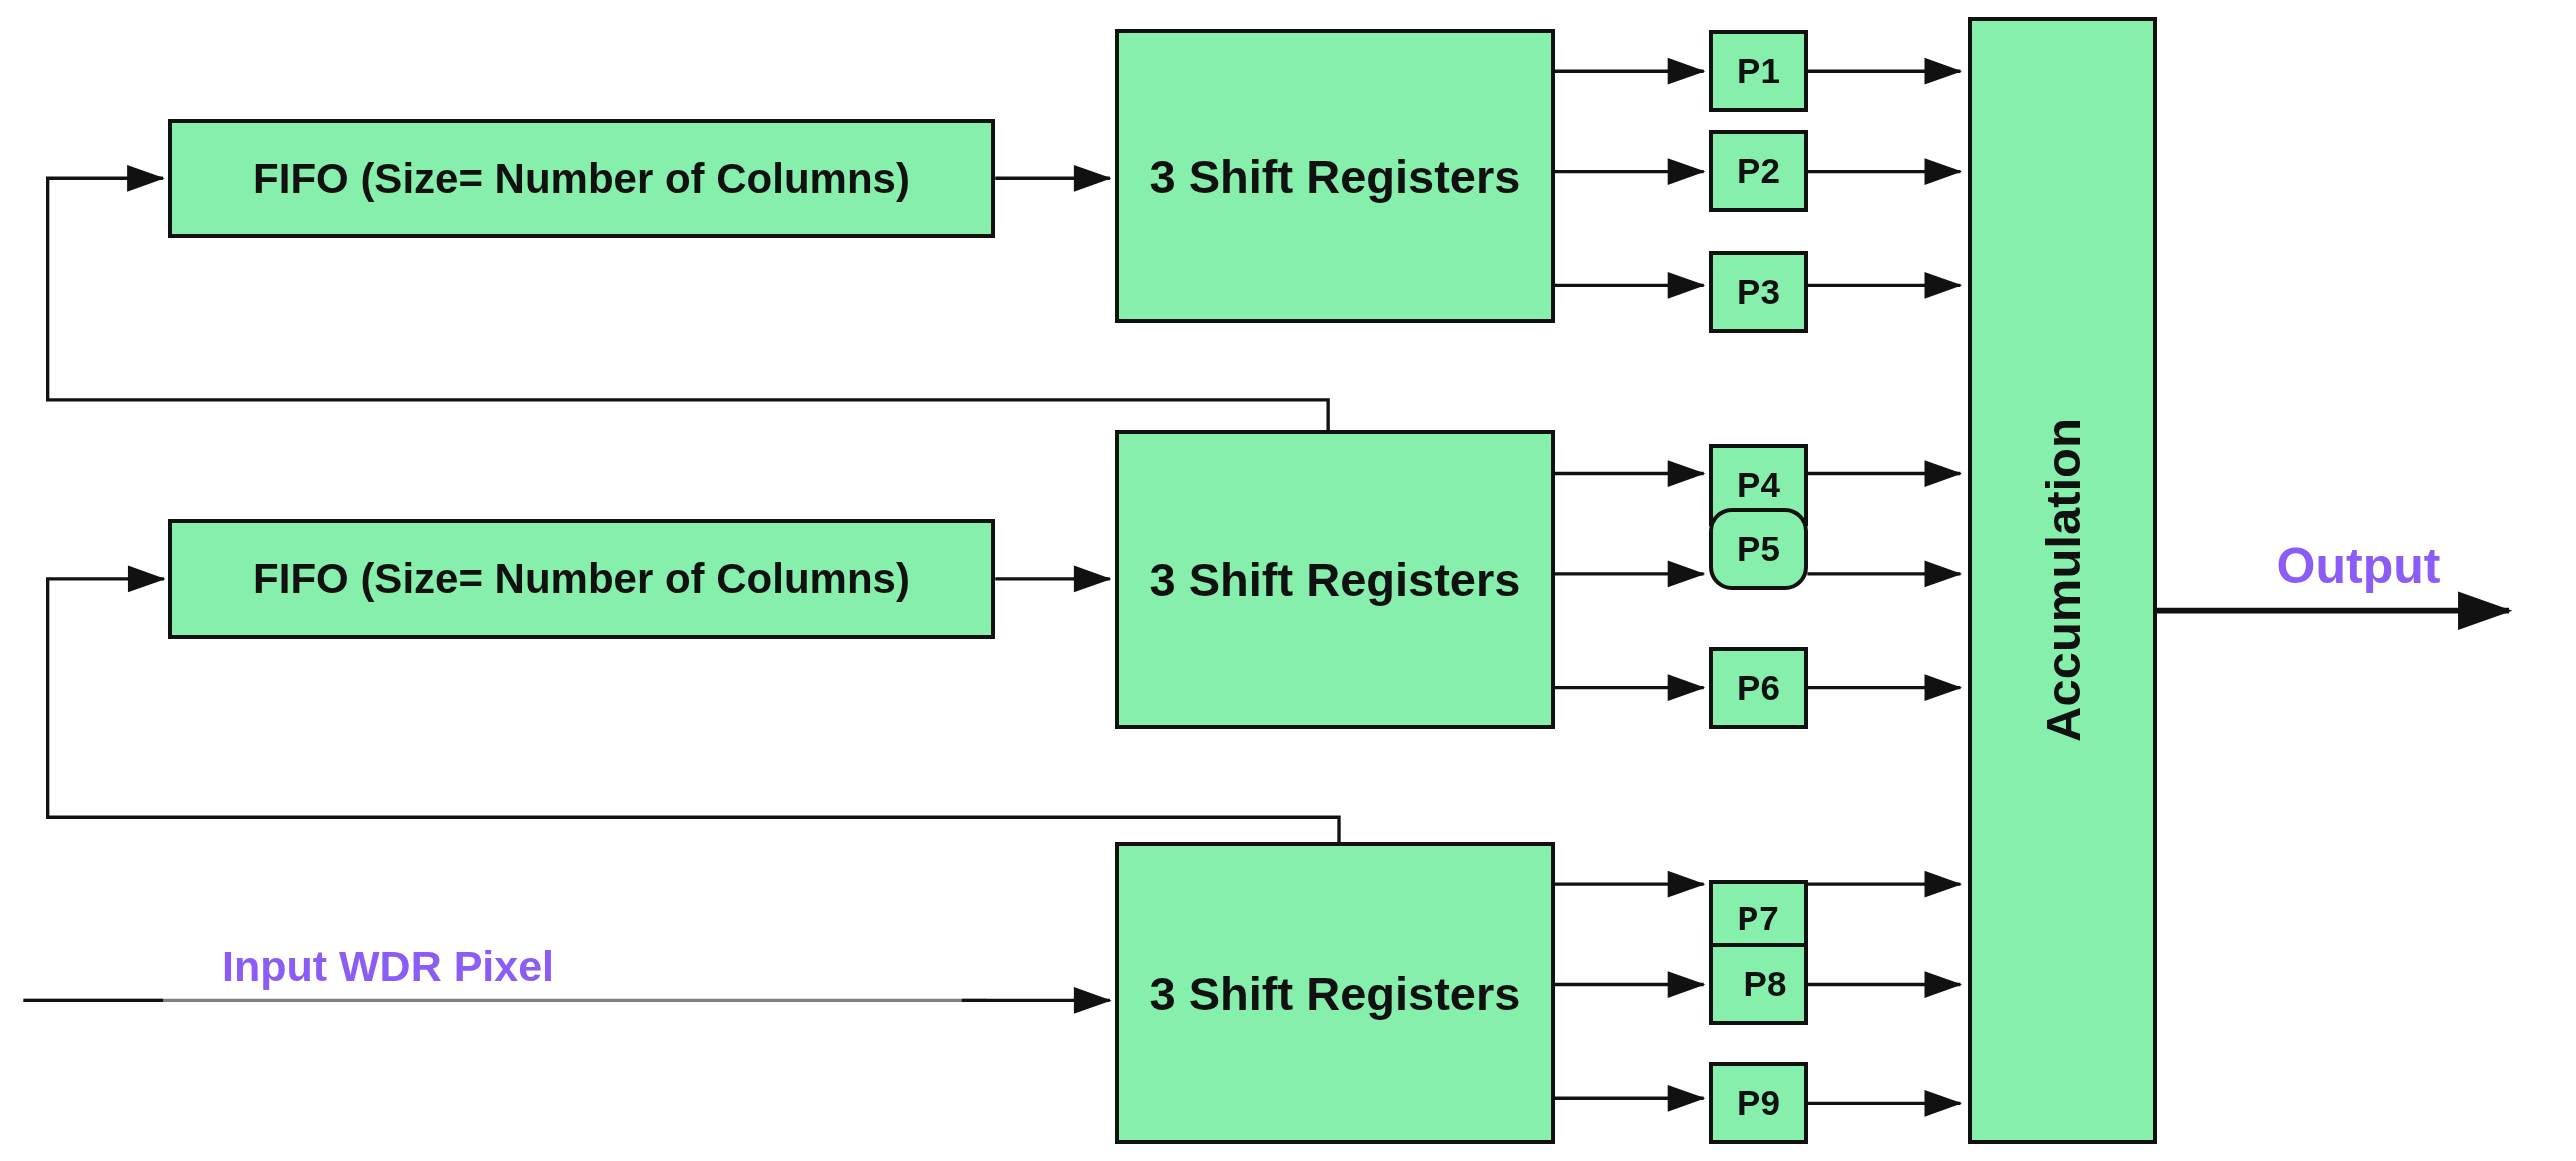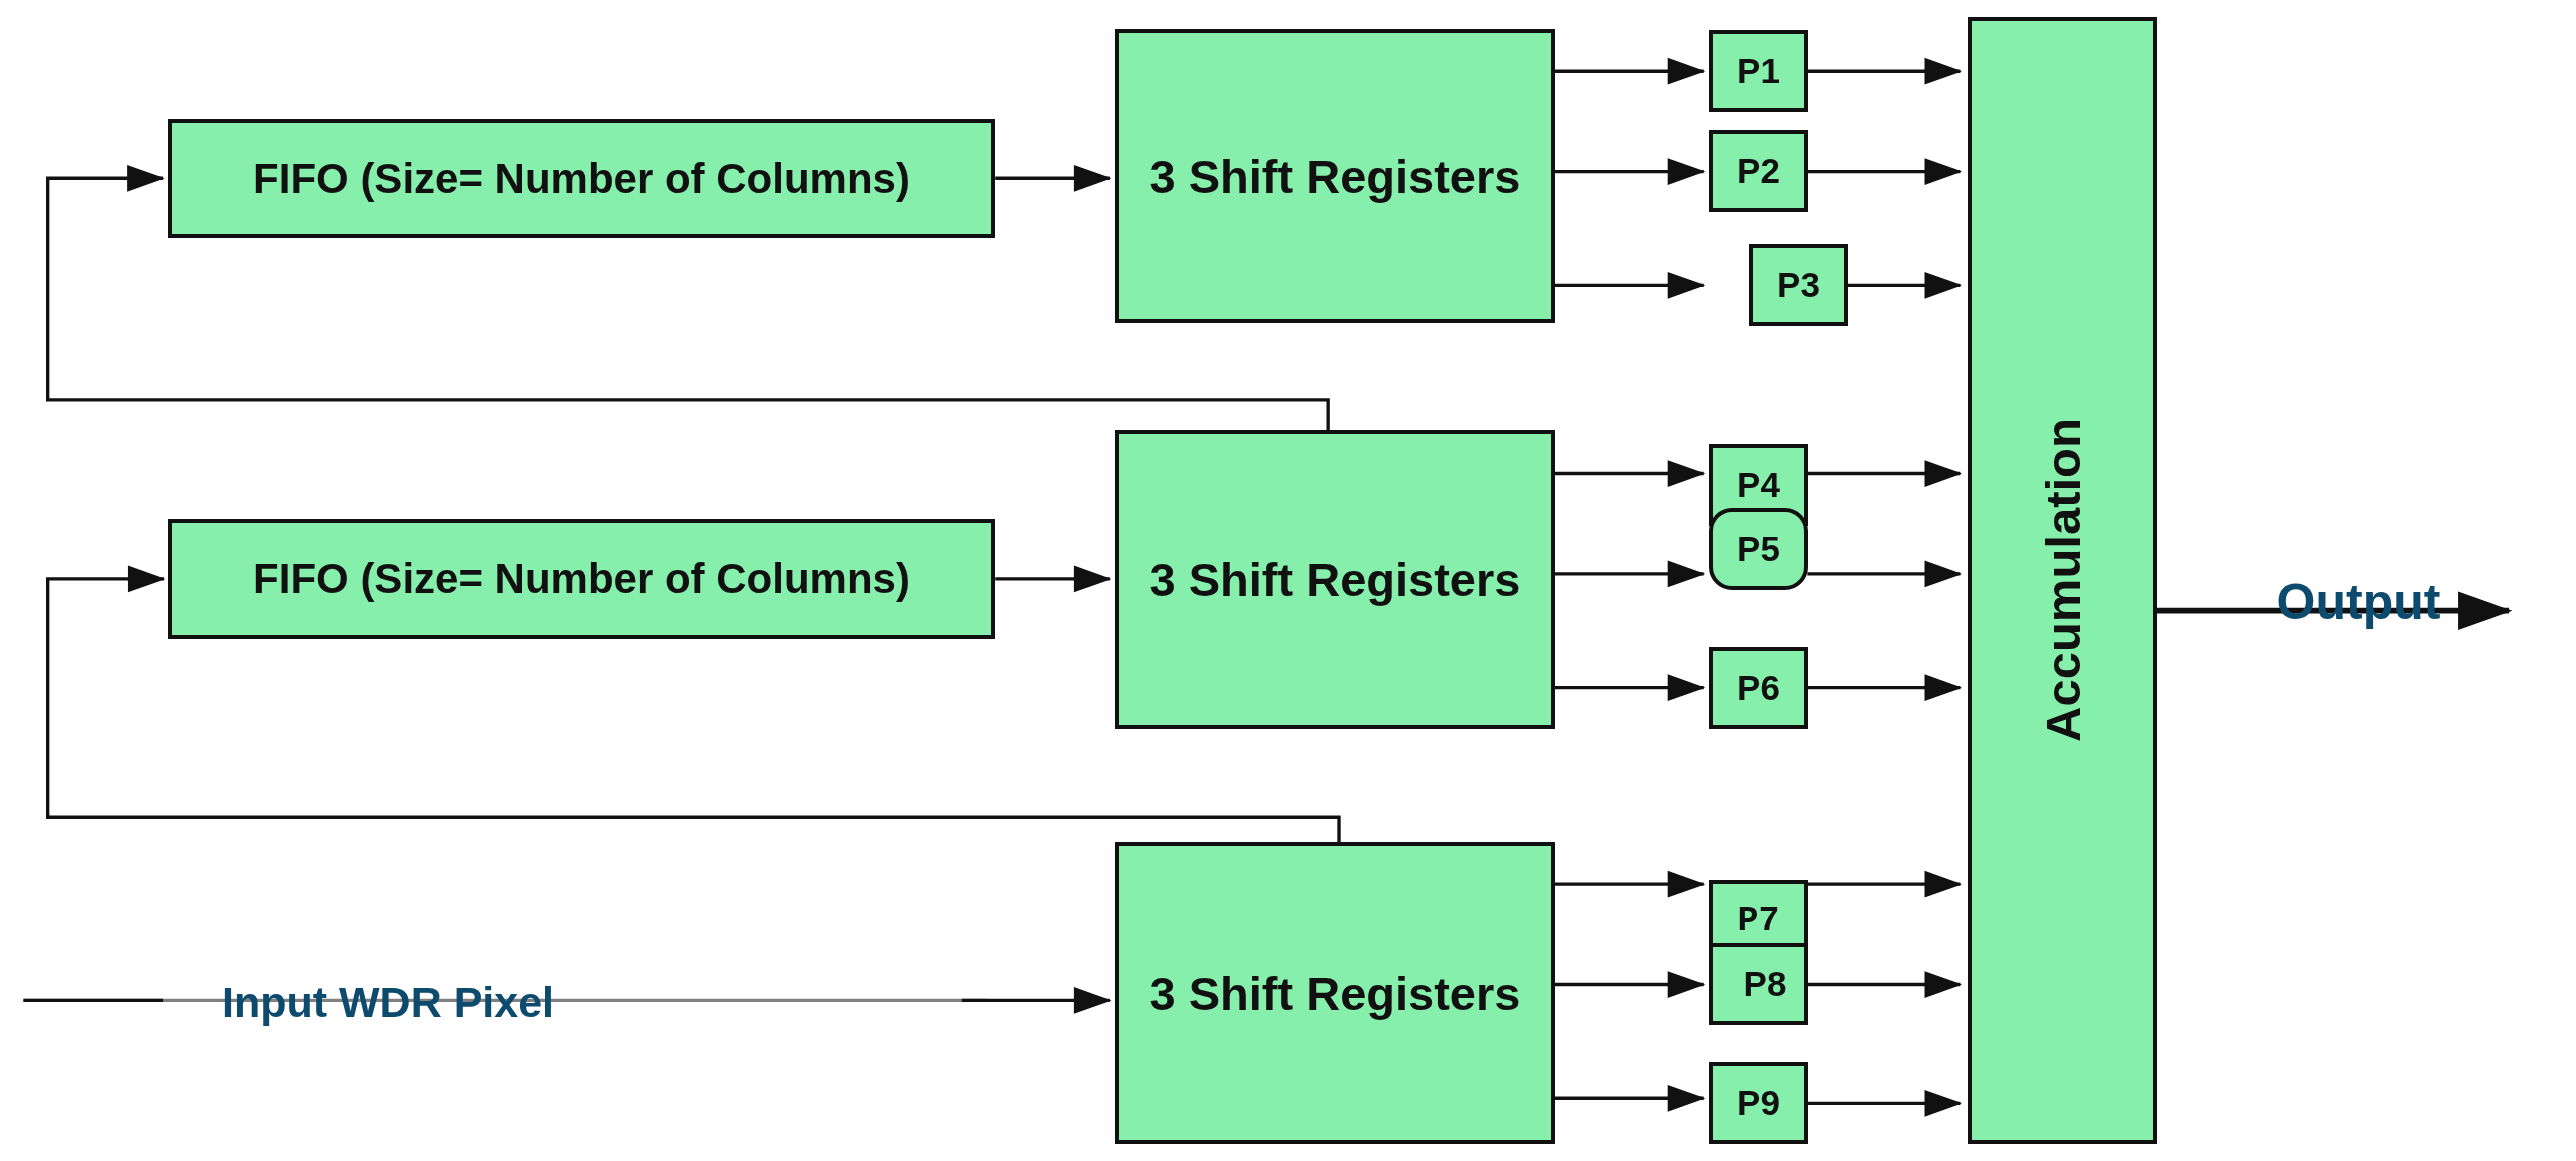--- a/index.html
+++ b/index.html
@@ -59,24 +59,23 @@
   }
   .accum-label {
     transform: rotate(-90deg);
     white-space: nowrap;
     font-size: 49px;
     font-weight: bold;
     color: #111111;
   }
   .floating-label {
     position: absolute;
-    color: #0c4a6e;
+    color: #8b5cf6;
     font-weight: bold;
     white-space: nowrap;
-    margin-top: 36px;
   }
   .input-label {
     left: 222px;
     top: 942px;
     font-size: 43px;
   }
   .output-label {
     left: 2208px;
     top: 537px;
     width: 301px;
@@ -151,21 +150,21 @@
   <div class="box shift-box" style="top:842px; height:302px;">
     <span>3 Shift Registers</span>
   </div>
 
   <div class="box p-box" style="top:30px;">
       <span>P1</span>
     </div>
   <div class="box p-box" style="top:130px;">
       <span>P2</span>
     </div>
-  <div class="box p-box" style="top:244px;margin-left:40px;">
+  <div class="box p-box" style="top:251px;">
       <span>P3</span>
     </div>
   <div class="box p-box" style="top:444px;">
       <span>P4</span>
     </div>
   <div class="box p-box" style="top:508px;border-radius:23px;">
       <span>P5</span>
     </div>
   <div class="box p-box" style="top:647px;">
       <span>P6</span>

